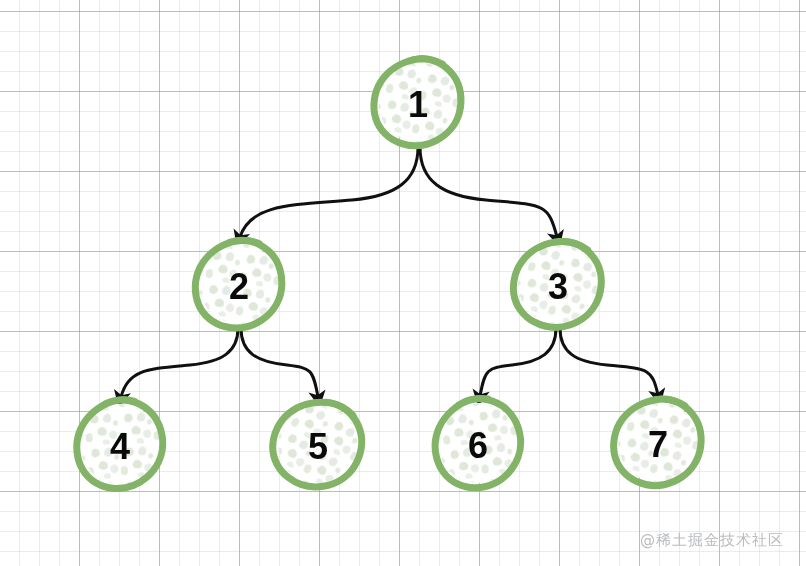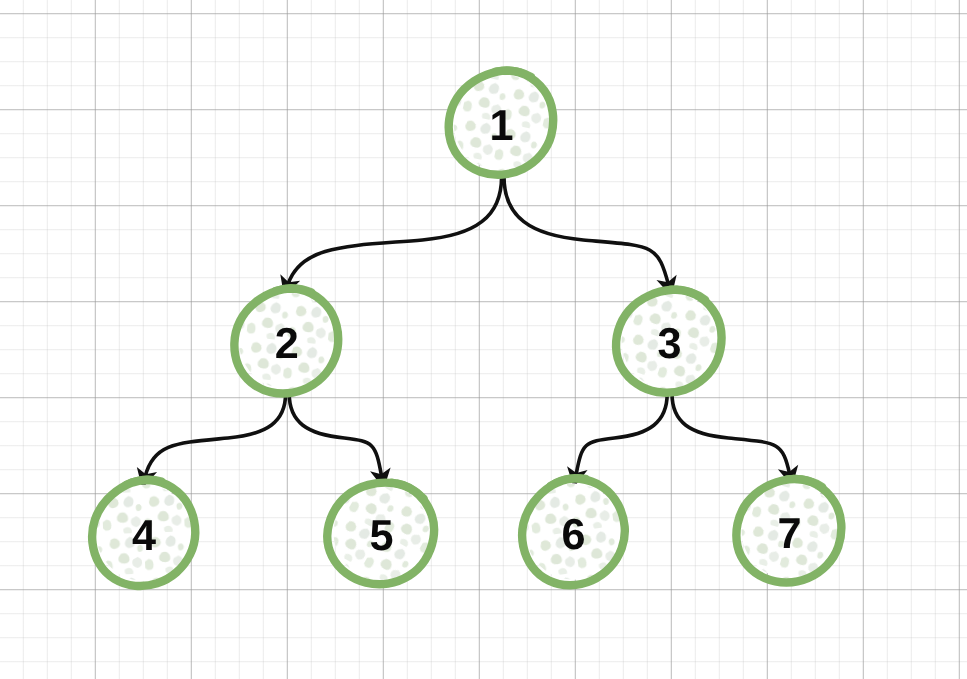--- a/index.html
+++ b/index.html
@@ -180,13 +180,14 @@
         <circle cx="0" cy="0" r="40" fill="url(#leafTexture)"></circle>
         <g>
             <use href="#roughRing"></use>
           </g>
         <text class="node-label" x="0" y="2" transform="rotate(-4)">7</text>
       </g>
 
     </g>
   </svg>
 
+  <div class="watermark">@稀土掘金技术社区</div>
 </div>
 
 </body></html>

